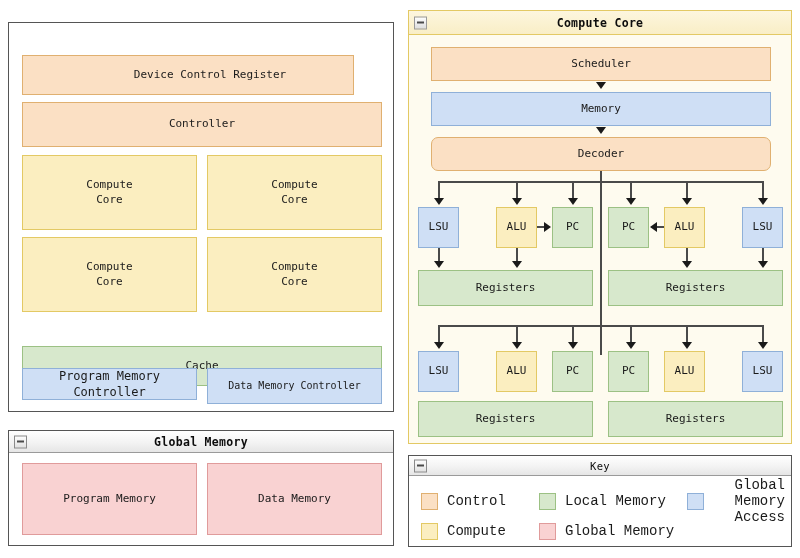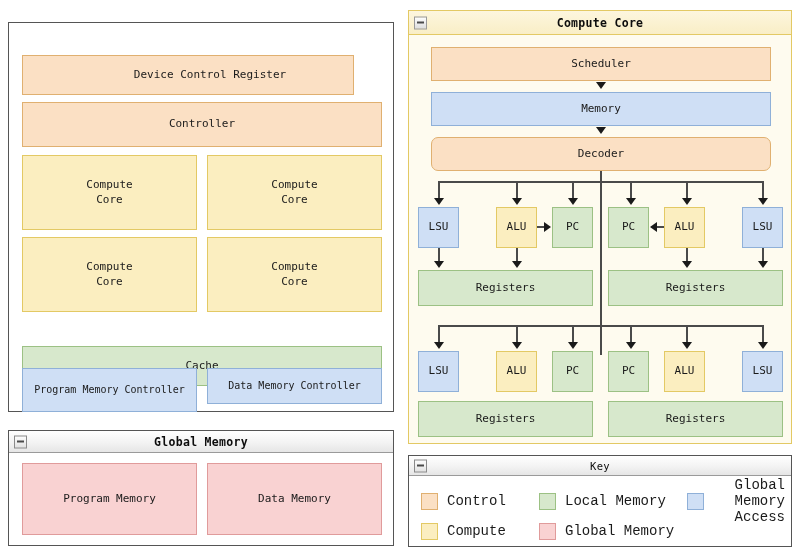--- a/index.html
+++ b/index.html
@@ -169,21 +169,21 @@
 Core</div>
     <div class="blk c-compute" style="left:198px; top:110px; width:175px; height:75px;">Compute
 Core</div>
     <div class="blk c-compute" style="left:13px; top:192px; width:175px; height:75px;">Compute
 Core</div>
     <div class="blk c-compute" style="left:198px; top:192px; width:175px; height:75px;">Compute
 Core</div>
 
     <div class="blk c-local" style="left:13px; top:275px; width:360px; height:40px;margin-top:26px;">Cache</div>
 
-    <div class="blk c-access" style="left:13px; top:323px; width:175px; height:44px; font-size:10px;">Program Memory Controller</div>
+    <div class="blk c-access" style="left:13px; top:323px; width:175px; height:32px; font-size:12px;">Program Memory Controller</div>
     <div class="blk c-access" style="left:198px; top:323px; width:175px; height:36px; font-size:10px;">Data Memory Controller</div>
   </div>
 </div>
 
 <div class="panel" id="globalmem-panel">
   <div class="panel-header">
     <div class="collapse-btn">
         <i></i>
       </div>
     <div class="panel-title">Global Memory</div>

